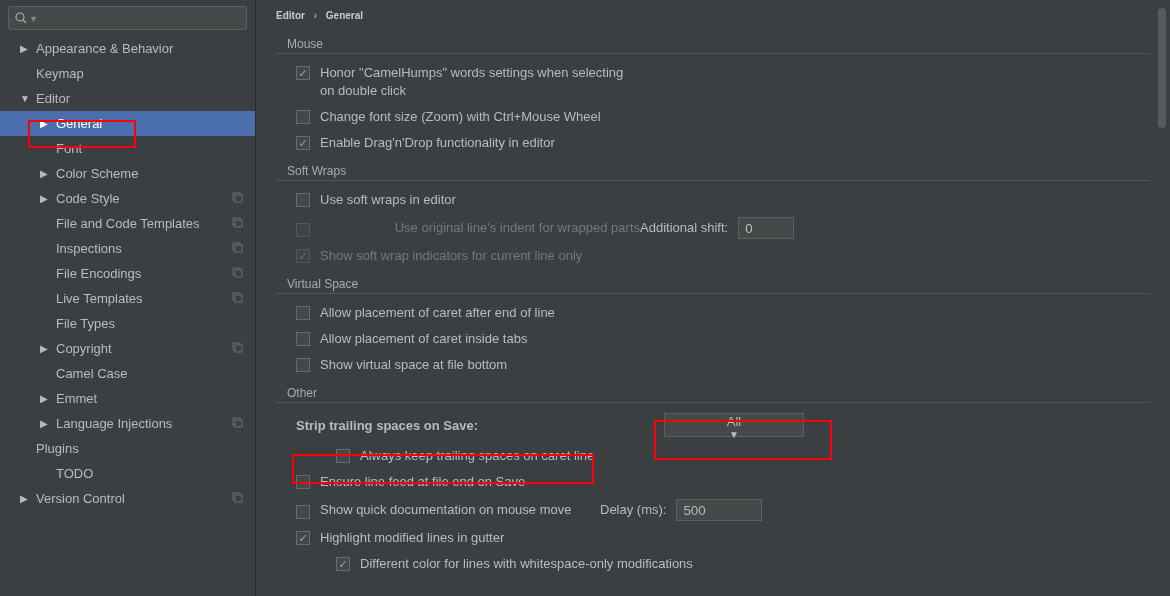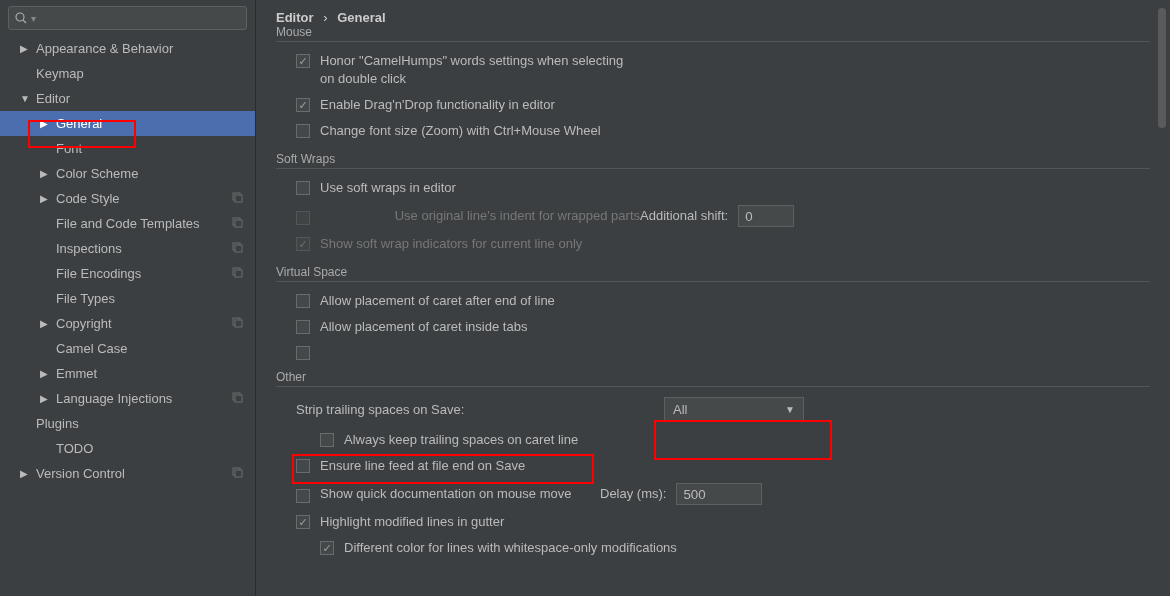--- a/index.html
+++ b/index.html
@@ -14,38 +14,38 @@
 .tree-item.level-2 { padding-left: 40px; }
 .tree-item.selected { background: #4b6eaf; color: #ffffff; }
 .tree-arrow { width: 10px; display: inline-block; margin-right: 6px; font-size: 10px; }
 .tree-label { flex: 1; }
 .copy-icon { margin-right: 12px; opacity: 0.5; }
 .red-box-general { position: absolute; border: 2px solid #ff0000; pointer-events: none; }
 .red-box-1 { left: 28px; top: 120px; width: 108px; height: 28px; }
 .red-box-2 { left: 654px; top: 420px; width: 178px; height: 40px; }
 .red-box-3 { left: 292px; top: 454px; width: 302px; height: 30px; }
 .main { flex: 1; background: #3c3f41; padding: 10px 20px; position: relative; overflow-y: auto; }
-.breadcrumb { color: #cccccc; font-size: 13px; font-weight: bold; }
+.breadcrumb { color: #cccccc; font-size: 10px; margin-bottom: 16px; font-weight: bold; }
 .breadcrumb .sep { margin: 0 6px; font-weight: normal; }
 .section { margin-bottom: 12px; }
 .section-header { color: #aaaaaa; font-size: 12px; border-bottom: 1px solid #555; padding-bottom: 2px; margin-bottom: 10px; display: flex; }
-.section-header span:first-child { margin-right: 8px; }
+.section-header span:first-child { margin-right: 8px; margin-left: 11px; }
 .section-body { padding-left: 20px; }
 .check-row { display: flex; align-items: flex-start; margin-bottom: 8px; line-height: 18px; }
 .checkbox { width: 14px; height: 14px; border: 1px solid #6b6b6b; background: #43494a; margin-right: 10px; flex-shrink: 0; position: relative; top: 2px; display: flex; align-items: center; justify-content: center; }
 .checkbox.checked::after { content: "✓"; color: #a0a0a0; font-size: 11px; line-height: 1; }
 .checkbox.disabled { opacity: 0.5; }
 .check-label { color: #bbbbbb; }
 .check-label.disabled { color: #777; }
 .inline-label { margin-right: 10px; }
 .text-input { background: #45494a; border: 1px solid #5e6060; color: #bbbbbb; height: 22px; padding: 0 6px; width: 56px; }
 .row-flex { display: flex; align-items: center; }
-.dropdown { background: #45494a; border: 1px solid #5e6060; height: 24px; width: 140px; display: flex; align-items: center; justify-content: space-between; padding: 0 8px; }
+.dropdown { background: #45494a; border: 1px solid #5e6060; height: 24px; width: 140px; display: flex; align-items: center; justify-content: space-between; padding: 0 8px; flex-direction: column; }
 .scrollbar { position: absolute; right: 4px; top: 8px; width: 8px; height: 120px; background: #5a5a5a; border-radius: 4px; }
-.indent { margin-left: 24px; text-align: center; }
+.indent { margin-left: 40px; text-align: center; }
 </style>
 </head>
 <body>
 
 <div class="container">
   <div class="sidebar">
     <div class="search-box">
       <svg width="12" height="12" viewBox="0 0 12 12">
           <circle cx="5" cy="5" r="4" fill="none" stroke="#aaa" stroke-width="1.2"></circle>
           <line x1="8" y1="8" x2="11" y2="11" stroke="#aaa" stroke-width="1.2"></line>
@@ -104,20 +104,28 @@
         <div class="tree-item level-2">
           <span class="tree-arrow"></span>
           <span class="tree-label">File Encodings</span>
           <span class="copy-icon"><svg width="12" height="12" viewBox="0 0 12 12">
               <rect x="2" y="2" width="7" height="7" fill="none" stroke="#999"></rect>
               <rect x="4" y="4" width="7" height="7" fill="#3c3f41" stroke="#999"></rect>
             </svg></span>
         </div>
         <div class="tree-item level-2">
           <span class="tree-arrow"></span>
+          <span class="tree-label">Live Templates</span>
+          <span class="copy-icon"><svg width="12" height="12" viewBox="0 0 12 12">
+              <rect x="2" y="2" width="7" height="7" fill="none" stroke="#999"></rect>
+              <rect x="4" y="4" width="7" height="7" fill="#3c3f41" stroke="#999"></rect>
+            </svg></span>
+        </div>
+        <div class="tree-item level-2">
+          <span class="tree-arrow"></span>
           <span class="tree-label">File Types</span>
         </div>
         <div class="tree-item level-2">
           <span class="tree-arrow">▶</span>
           <span class="tree-label">Copyright</span>
           <span class="copy-icon"><svg width="12" height="12" viewBox="0 0 12 12">
               <rect x="2" y="2" width="7" height="7" fill="none" stroke="#999"></rect>
               <rect x="4" y="4" width="7" height="7" fill="#3c3f41" stroke="#999"></rect>
             </svg></span>
         </div>
@@ -166,26 +174,26 @@
     <div class="section">
       <div class="section-header">
           <span>Mouse</span>
         </div>
       <div class="section-body">
         <div class="check-row">
           <div class="checkbox checked"></div>
           <div class="check-label" style="max-width:320px;">Honor "CamelHumps" words settings when selecting on double click</div>
         </div>
         <div class="check-row">
+          <div class="checkbox"></div>
+          <div class="check-label">Change font size (Zoom) with Ctrl+Mouse Wheel</div>
+        </div>
+        <div class="check-row">
           <div class="checkbox checked"></div>
           <div class="check-label">Enable Drag'n'Drop functionality in editor</div>
-        </div>
-        <div class="check-row">
-          <div class="checkbox"></div>
-          <div class="check-label">Change font size (Zoom) with Ctrl+Mouse Wheel</div>
         </div>
       </div>
     </div>
 
     <div class="section">
       <div class="section-header">
           <span>Soft Wraps</span>
         </div>
       <div class="section-body">
         <div class="check-row">
@@ -213,31 +221,32 @@
         <div class="check-row">
           <div class="checkbox"></div>
           <div class="check-label">Allow placement of caret after end of line</div>
         </div>
         <div class="check-row">
           <div class="checkbox"></div>
           <div class="check-label">Allow placement of caret inside tabs</div>
         </div>
         <div class="check-row">
           <div class="checkbox"></div>
+          <div class="check-label">Show virtual space at file bottom</div>
         </div>
       </div>
     </div>
 
     <div class="section">
       <div class="section-header">
           <span>Other</span>
         </div>
       <div class="section-body">
         <div class="row-flex" style="margin-bottom:10px;">
-          <div class="check-label" style="width:368px;">Strip trailing spaces on Save:</div>
+          <div class="check-label" style="width:368px;font-weight:bold;">Strip trailing spaces on Save:</div>
           <div class="dropdown">
             <span>All</span>
             <span style="font-size:10px;">▼</span>
           </div>
         </div>
         <div class="check-row indent">
           <div class="checkbox"></div>
           <div class="check-label">Always keep trailing spaces on caret line</div>
         </div>
         <div class="check-row">

